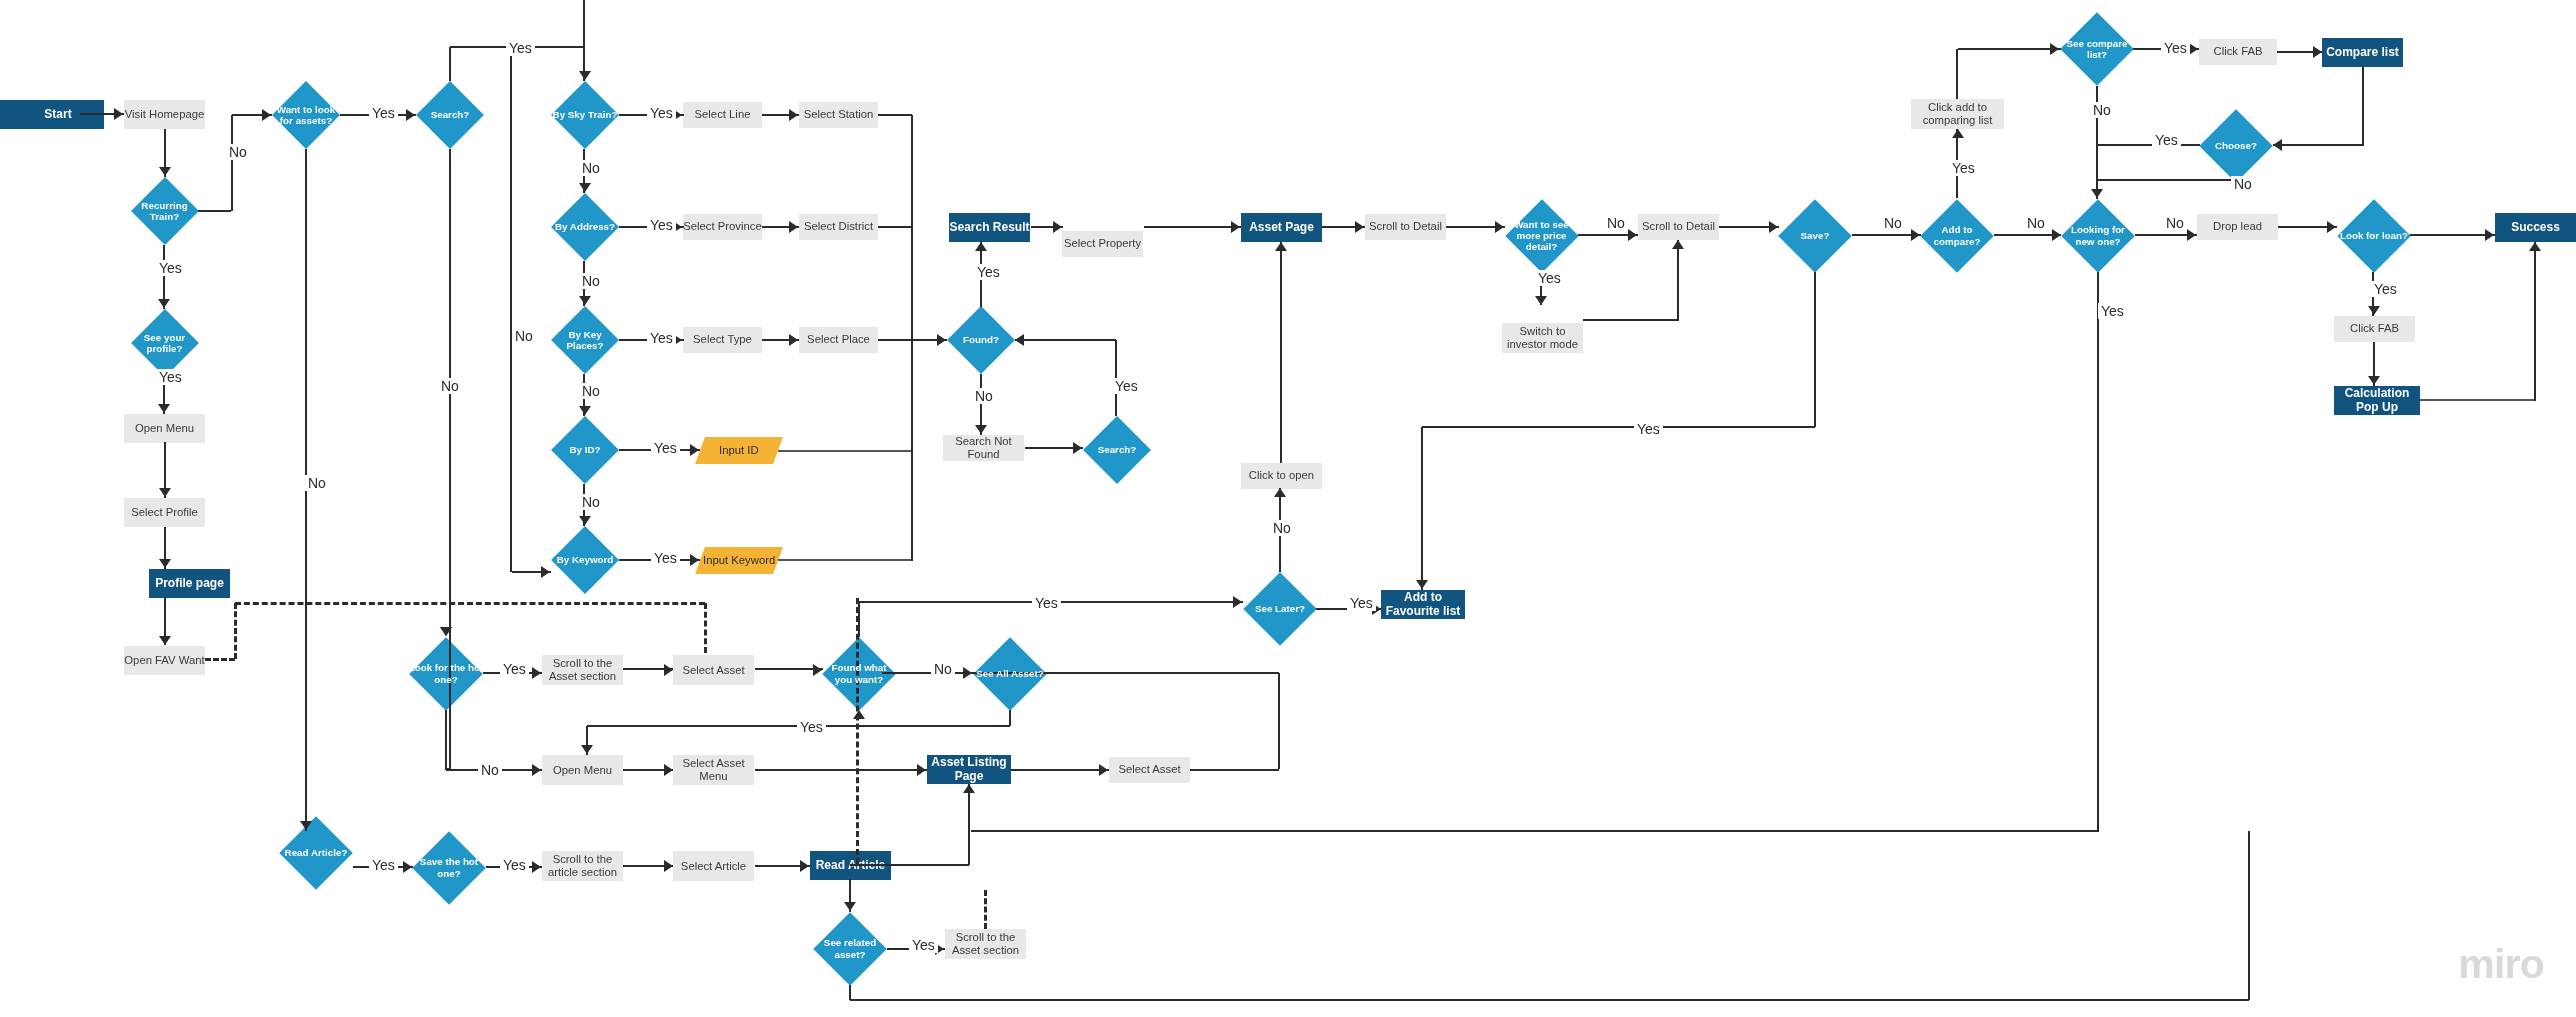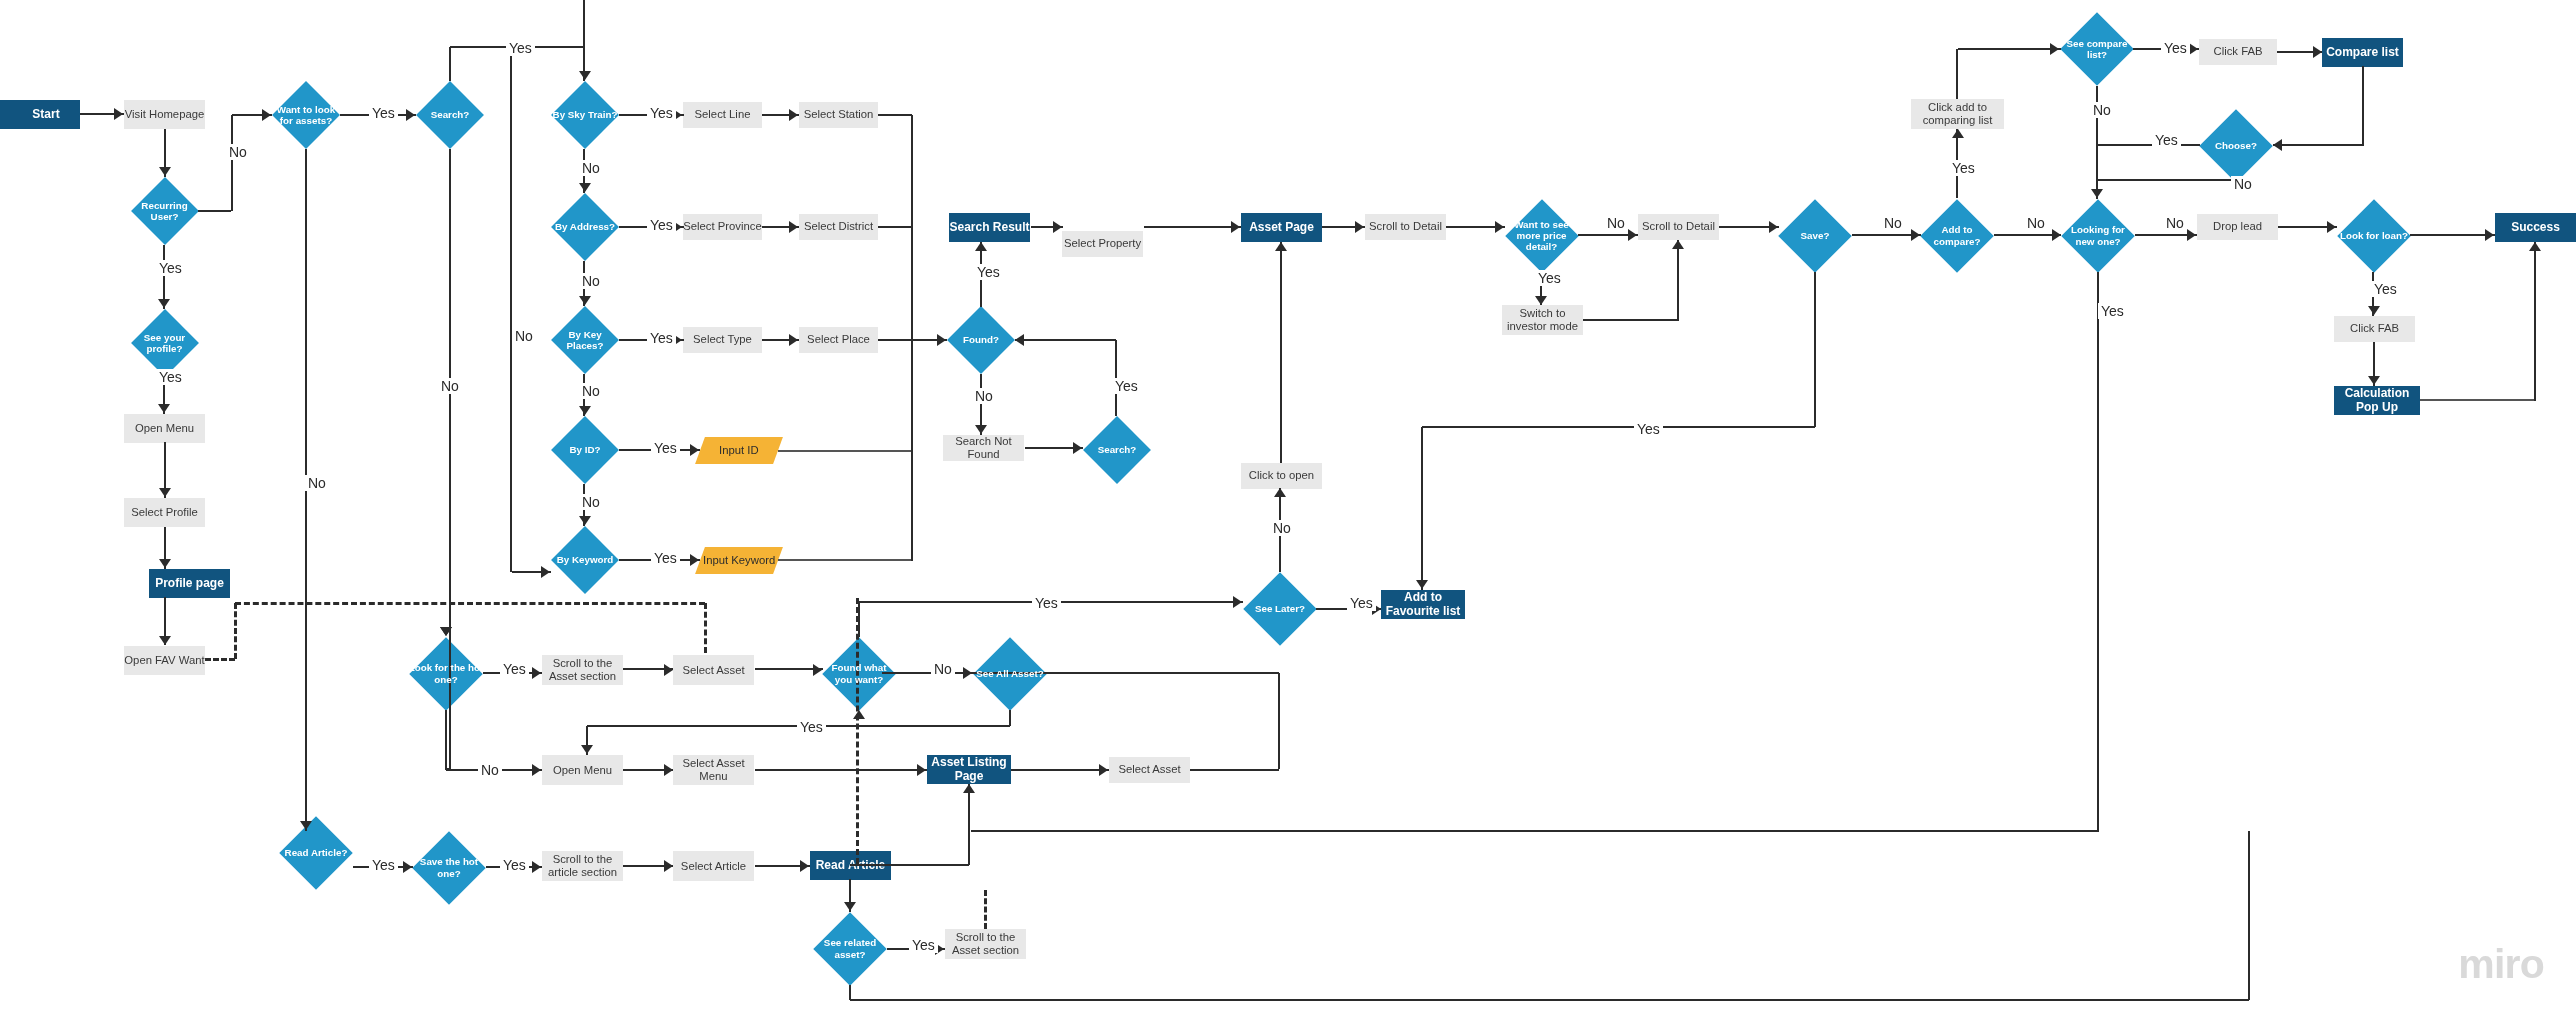--- a/index.html
+++ b/index.html
@@ -24,29 +24,29 @@
   .arrow.l{border-top:6px solid transparent;border-bottom:6px solid transparent;border-right:9.8px solid #2b2b2b;}
   .arrow.d{border-left:6px solid transparent;border-right:6px solid transparent;border-top:9.8px solid #2b2b2b;}
   .arrow.u{border-left:6px solid transparent;border-right:6px solid transparent;border-bottom:9.8px solid #2b2b2b;}
   .elabel{position:absolute;font-size:14px;color:#2b2b2b;background:#fff;padding:0 3px;white-space:nowrap;}
   #miro{position:absolute;right:32px;bottom:29px;font-size:41px;color:#d9d9d9;font-weight:bold;letter-spacing:-0.8px;}
 </style>
 </head>
 <body>
 
 <div id="canvas">
-    <div class="node term" style="left: 0px; top: 100px; width: 80px; height: 29px; background: rgb(17, 84, 127); padding-left: 12px;">
+    <div class="node term" style="left: 0px; top: 100px; width: 104px; height: 29px; background: rgb(17, 84, 127); padding-left: 12px;">
       <span>Start</span>
     </div>
     <div class="node proc" style="left: 124px; top: 100px; width: 81px; height: 29px; background: rgb(232, 232, 232);">
       <span>Visit Homepage</span>
     </div>
     <div class="node dec" style="left: 125px; top: 181px; width: 79px; height: 60px;">
       <div class="dshape" style="background: rgb(33, 150, 201); inset: auto; width: 48px; height: 48px; position: absolute;"></div>
-      <div class="dtext">Recurring User?</div>
+      <div class="dtext">Recurring Train?</div>
     </div>
     <div class="node dec" style="left: 125px; top: 313px; width: 79px; height: 60px;">
       <div class="dshape" style="background: rgb(33, 150, 201); inset: auto; width: 48px; height: 48px; position: absolute;"></div>
       <div class="dtext">See your profile?</div>
     </div>
     <div class="node proc" style="left: 124px; top: 414px; width: 81px; height: 29px; background: rgb(232, 232, 232);">
       <span>Open Menu</span>
     </div>
     <div class="node proc" style="left: 124px; top: 498px; width: 81px; height: 29px; background: rgb(232, 232, 232);">
       <span>Select Profile</span>
@@ -132,21 +132,21 @@
     <div class="node proc" style="left: 1365px; top: 214px; width: 81px; height: 25.6px; background: rgb(232, 232, 232);">
       <span>Scroll to Detail</span>
     </div>
     <div class="node dec" style="left: 1502px; top: 203px; width: 79px; height: 65px;">
       <div class="dshape" style="background: rgb(33, 150, 201); inset: auto; width: 52px; height: 52px; position: absolute;"></div>
       <div class="dtext">Want to see more price detail?</div>
     </div>
     <div class="node proc" style="left: 1638px; top: 214px; width: 81px; height: 25.6px; background: rgb(232, 232, 232);">
       <span>Scroll to Detail</span>
     </div>
-    <div class="node proc" style="left: 1502px; top: 305px; width: 81px; height: 30px; background: rgb(232, 232, 232);">
+    <div class="node proc" style="left: 1502px; top: 323px; width: 81px; height: 30px; background: rgb(232, 232, 232);">
       <span>Switch to investor mode</span>
     </div>
     <div class="node dec" style="left: 1776px; top: 203px; width: 78px; height: 65px;">
       <div class="dshape" style="background: rgb(33, 150, 201); inset: auto; width: 52px; height: 52px; position: absolute;"></div>
       <div class="dtext">Save?</div>
     </div>
     <div class="node dec" style="left: 1918px; top: 203px; width: 78px; height: 65px;">
       <div class="dshape" style="background: rgb(33, 150, 201); inset: auto; width: 52px; height: 52px; position: absolute;"></div>
       <div class="dtext">Add to compare?</div>
     </div>

